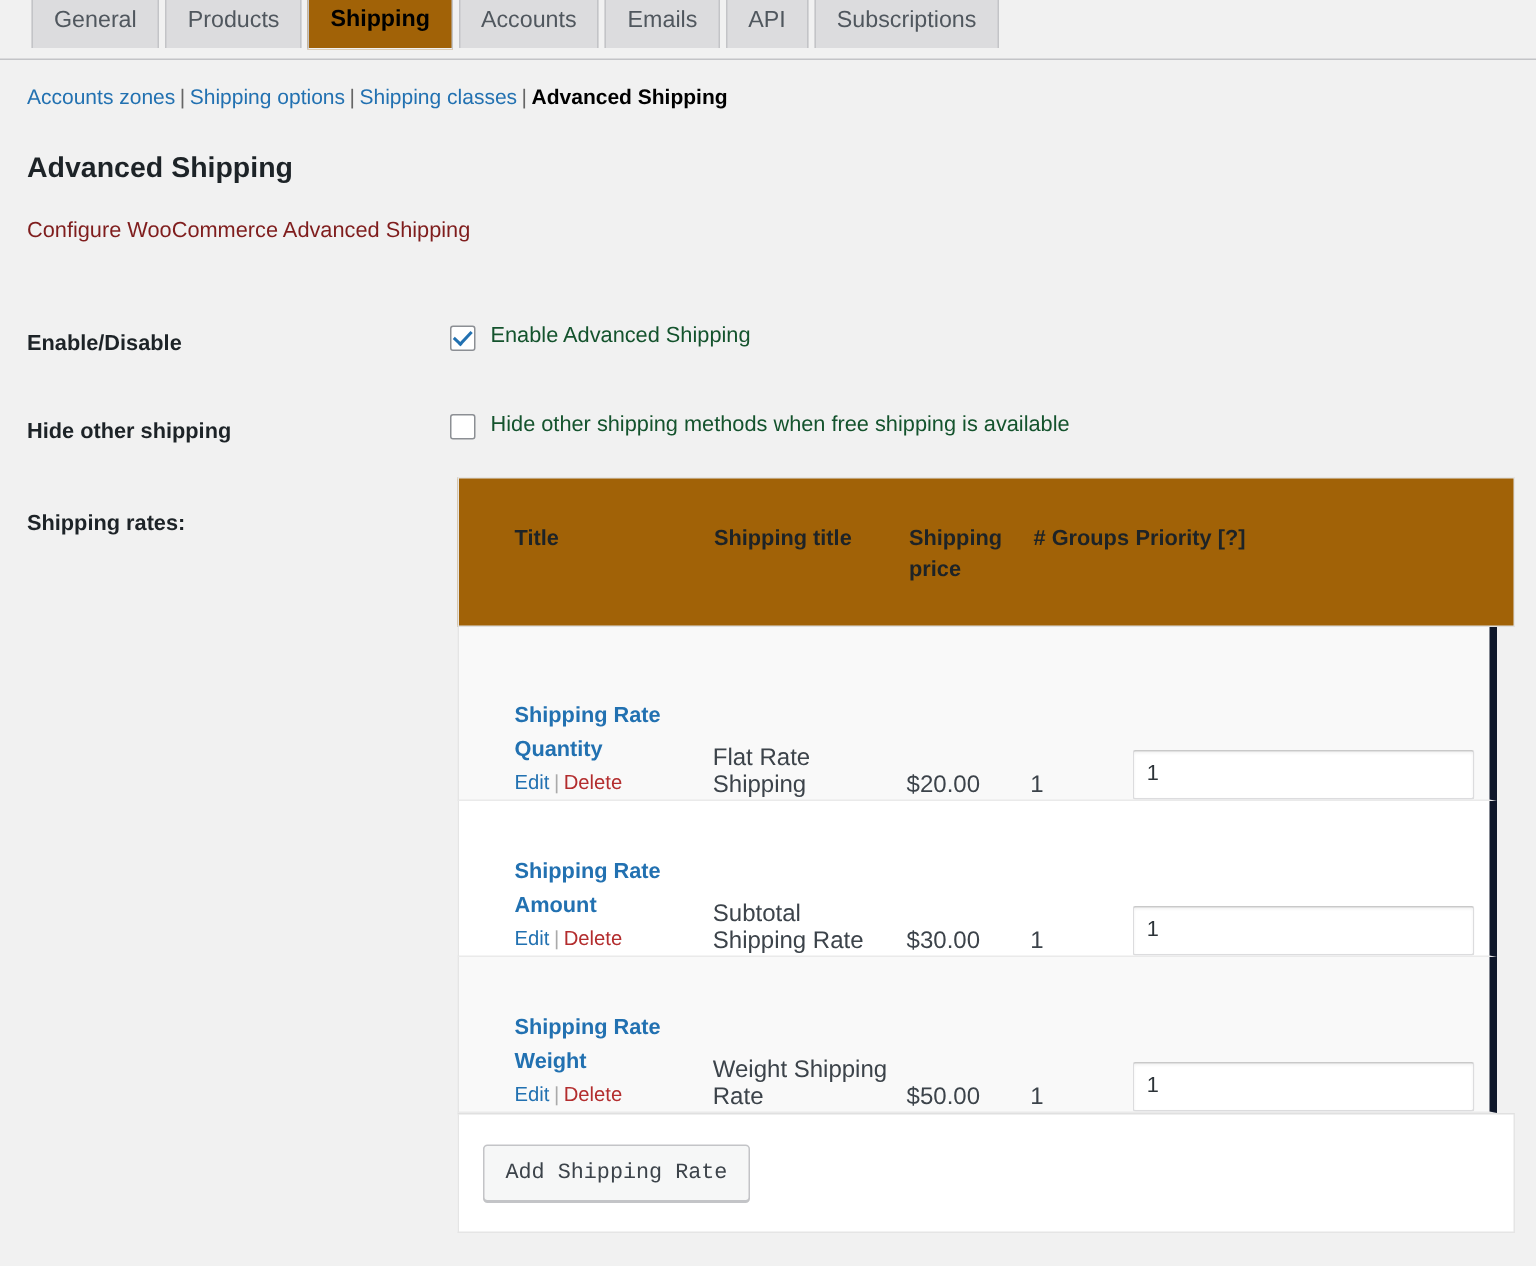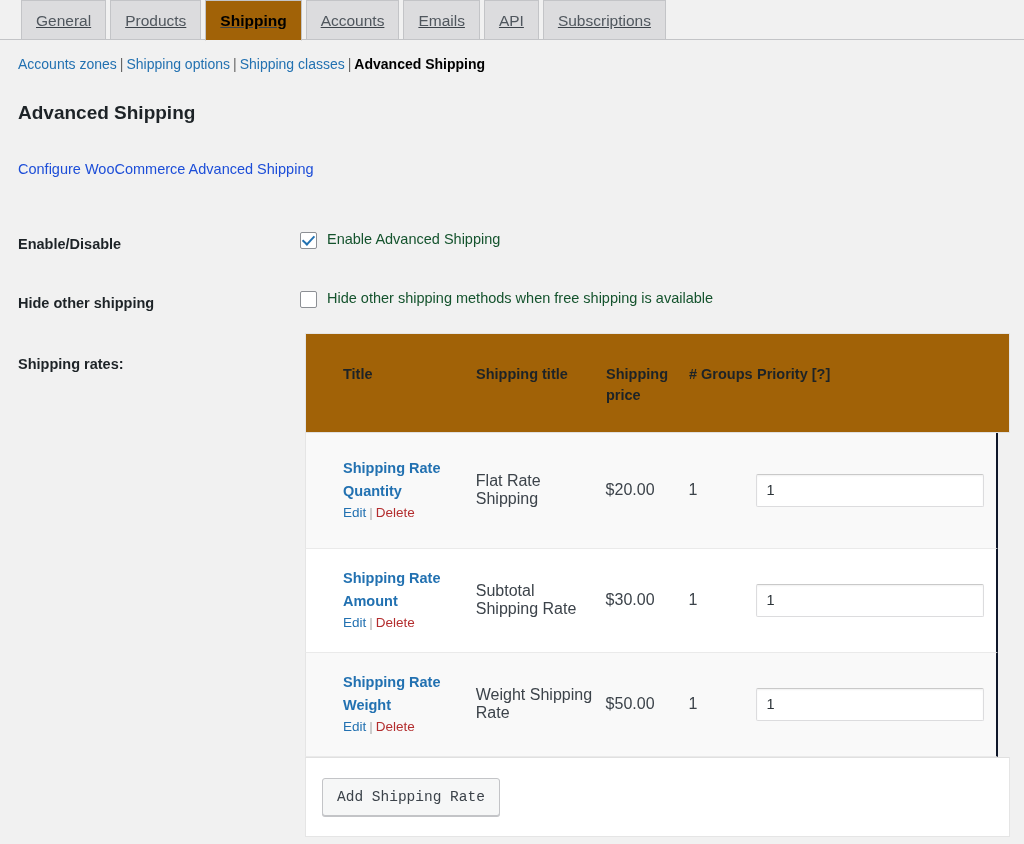--- a/index.html
+++ b/index.html
@@ -27,24 +27,24 @@
     content: "";
     position: absolute;
     left: 0;
     right: 0;
     bottom: 0;
     height: 1px;
     background: #c3c4c7;
   }
   .nav-tabs {
     display: flex;
+    align-items: flex-end;
     height: 32px;
     position: relative;
     z-index: 2;
-    text-decoration: underline;
   }
   .nav-tab {
     display: block;
     height: 39px;
     line-height: 39px;
     padding: 0 14px;
     margin: 0 4px 0 0;
     background: #dcdcde;
     border: 1px solid #c3c4c7;
     border-bottom: none;
@@ -89,23 +89,23 @@
 
   
   .page-title {
     margin: 27px 0 0 18px;
     font-size: 19px;
     font-weight: bold;
     color: #1d2327;
     line-height: 1.3;
   }
   .page-desc {
-    margin: 33px 0 0 18px;
-    font-size: 14.5px;
-    color: #1d4ed8;
+    margin: 18px 0 0 18px;
+    font-size: 14.5px;
+    color: #7f1d1d;
     line-height: 1.4;
   }
 
   
   .form-table {
     margin-top: 36px;
     width: 1024px;
     border-collapse: collapse;
     padding-left: 44px;
   }
@@ -198,24 +198,24 @@
     line-height: 1.45;
     padding: 0;
   }
 
   .rate-row {
     border-bottom: 1px solid #eaeaea;
     position: relative;
     box-sizing: border-box;
     padding: 0 0 0 37px;
     display: flex;
-    align-items: center;
+    align-items: flex-end;
     width: 693px;
     border-left: 1px solid #e5e5e5;
-    border-right: 2px solid #0f172a;
+    border-right: 5px solid #0f172a;
   }
   .rate-row.odd  { background: #f9f9f9; }
   .rate-row.even { background: #ffffff; }
   .rate-row .cell { box-sizing: border-box; padding-right: 8px; }
   .rate-row .c-title  { width: 133px; }
   .rate-row .c-ship   { width: 130px; }
   .rate-row .c-price  { width: 83px;  }
   .rate-row .c-groups { width: 68px;  }
   .rate-row .c-prio   { width: 240px; }
 

